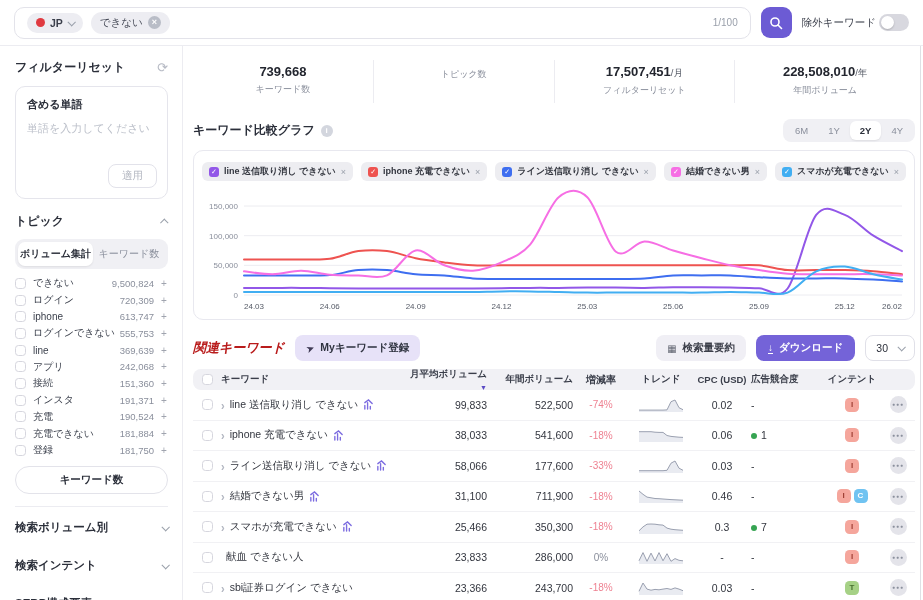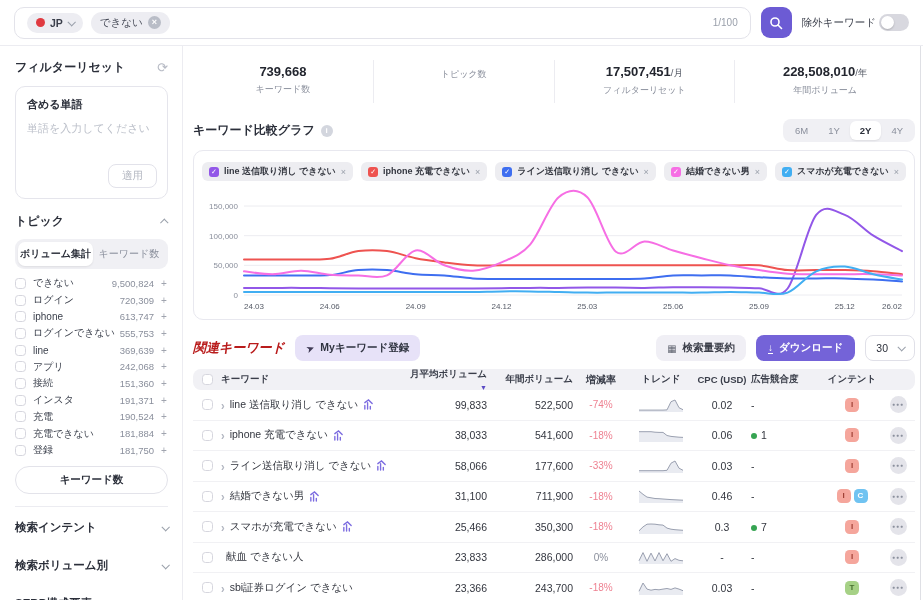--- a/index.html
+++ b/index.html
@@ -229,25 +229,25 @@
             <span class="cbox"></span>
             <span class="topic-label">登録</span>
             <span class="topic-value">181,750</span>
             <span class="topic-plus">+</span>
           </div>
         </div>
       <button class="more-btn">キーワード数</button>
       <div class="side-divider"></div>
       <div id="sidebar-sections">
           <div class="side-section">
+            <span class="t">検索ボリューム別</span>
+            <span class="chev"></span>
+          </div>
+          <div class="side-section">
             <span class="t">検索インテント</span>
-            <span class="chev"></span>
-          </div>
-          <div class="side-section">
-            <span class="t">検索ボリューム別</span>
             <span class="chev"></span>
           </div>
           <div class="side-section">
             <span class="t">SERP構成要素</span>
             <span class="chev"></span>
           </div>
         </div>
     </div>
 
     <div class="main">

